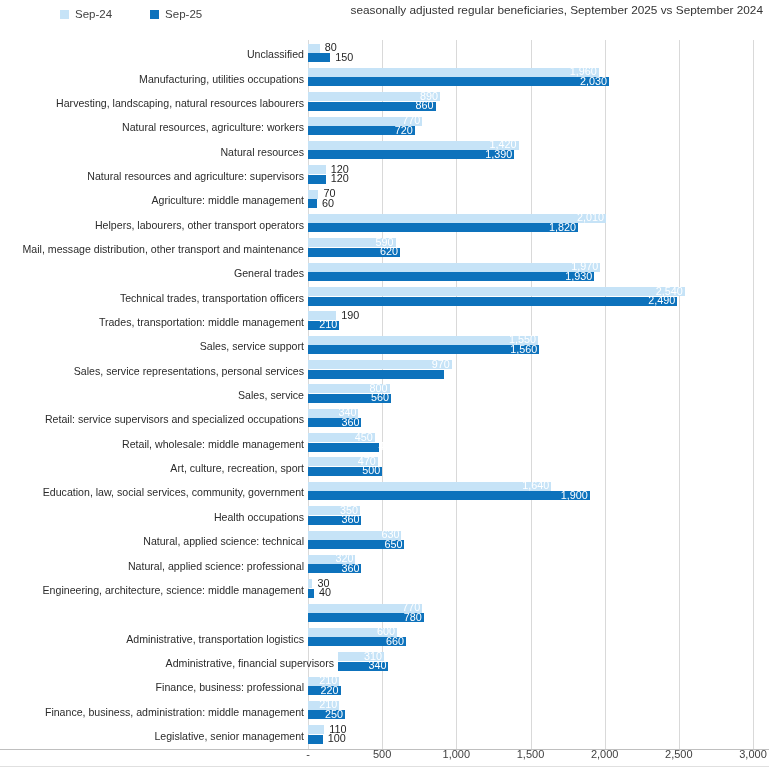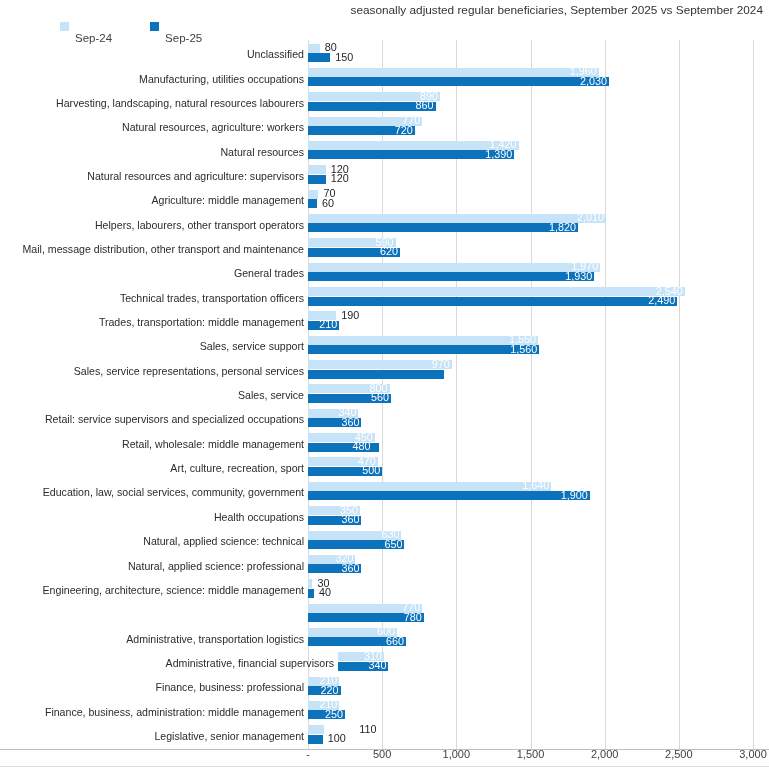--- a/index.html
+++ b/index.html
@@ -36,21 +36,20 @@
   }
   .legend-swatch {
     width: 9px;
     height: 9px;
     display: inline-block;
   }
   .legend-label {
     font-size: 11.5px;
     color: #3f3f3f;
     line-height: 1;
-    margin-top: 24px;
   }
 
   .title-block {
     position: absolute;
     right: 6px;
     top: 2px;
     text-align: right;
     width: 640px;
   }
   .chart-title {
@@ -301,21 +300,21 @@
           <div class="bar bar-a" style="left: 308px; top: 1.5px; width: 50.4333px; height: 9px; background: rgb(198, 227, 247);"></div>
           <div class="vlabel inside" style="left: 333.833px; width: 22.6px; top: 1px;">340</div>
           <div class="bar bar-b" style="left: 308px; top: 11px; width: 53.4px; height: 9px; background: rgb(13, 114, 188);"></div>
           <div class="vlabel inside" style="left: 336.8px; width: 22.6px; top: 10.5px;">360</div>
         </div>
         <div class="row" style="top: 391.6px; height: 24.35px;">
           <div class="cat-label" style="top: 7.175px;">Retail, wholesale: middle management</div>
           <div class="bar bar-a" style="left: 308px; top: 1.5px; width: 66.75px; height: 9px; background: rgb(198, 227, 247);"></div>
           <div class="vlabel inside" style="left: 350.15px; width: 22.6px; top: 1px;">450</div>
           <div class="bar bar-b" style="left: 308px; top: 11px; width: 71.2px; height: 9px; background: rgb(13, 114, 188);"></div>
-          <div class="vlabel inside" style="left: 348px; width: 22.6px; top: 10.5px;">480</div>
+          <div class="vlabel inside" style="left: 374px; width: 22.6px; top: 10.5px;">480</div>
         </div>
         <div class="row" style="top: 415.95px; height: 24.35px;">
           <div class="cat-label" style="top: 7.175px;">Art, culture, recreation, sport</div>
           <div class="bar bar-a" style="left: 308px; top: 1.5px; width: 69.7167px; height: 9px; background: rgb(198, 227, 247);"></div>
           <div class="vlabel inside" style="left: 353.117px; width: 22.6px; top: 1px;">470</div>
           <div class="bar bar-b" style="left: 308px; top: 11px; width: 74.1667px; height: 9px; background: rgb(13, 114, 188);"></div>
           <div class="vlabel inside" style="left: 357.567px; width: 22.6px; top: 10.5px;">500</div>
         </div>
         <div class="row" style="top: 440.3px; height: 24.35px;">
           <div class="cat-label" style="top: 7.175px;">Education, law, social services, community, government</div>
@@ -382,21 +381,21 @@
         <div class="row" style="top: 659.45px; height: 24.35px;">
           <div class="cat-label" style="top: 7.175px;">Finance, business, administration: middle management</div>
           <div class="bar bar-a" style="left: 308px; top: 1.5px; width: 31.15px; height: 9px; background: rgb(198, 227, 247);"></div>
           <div class="vlabel inside" style="left: 314.55px; width: 22.6px; top: 1px;">210</div>
           <div class="bar bar-b" style="left: 308px; top: 11px; width: 37.0833px; height: 9px; background: rgb(13, 114, 188);"></div>
           <div class="vlabel inside" style="left: 320.483px; width: 22.6px; top: 10.5px;">250</div>
         </div>
         <div class="row" style="top: 683.8px; height: 24.35px;">
           <div class="cat-label" style="top: 7.175px;">Legislative, senior management</div>
           <div class="bar bar-a" style="left: 308px; top: 1.5px; width: 16.3167px; height: 9px; background: rgb(198, 227, 247);"></div>
-          <div class="vlabel outside" style="left: 329.317px; top: 1px; margin-left: 30px;">110</div>
+          <div class="vlabel outside" style="left: 329.317px; top: 1px;">110</div>
           <div class="bar bar-b" style="left: 308px; top: 11px; width: 14.8333px; height: 9px; background: rgb(13, 114, 188);"></div>
           <div class="vlabel outside" style="left: 327.833px; top: 10.5px;">100</div>
         </div>
       </div>
   </div>
 
   <div class="xaxis" id="xaxis">
       <div class="xtick" style="left: 308px;">-</div>
       <div class="xtick" style="left: 382.167px;">500</div>
       <div class="xtick" style="left: 456.333px;">1,000</div>

